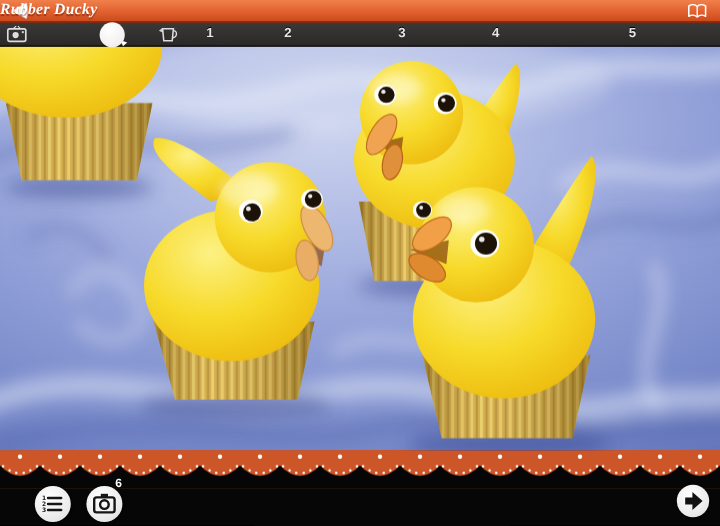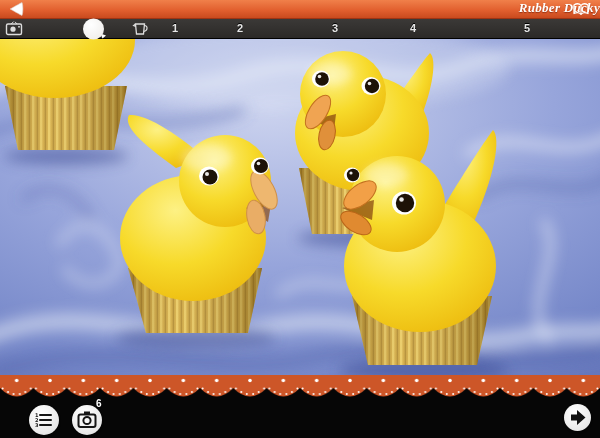--- a/index.html
+++ b/index.html
@@ -3,21 +3,21 @@
 <meta charset="utf-8">
 <style>
   html,body{margin:0;padding:0;background:#000;}
   .app{position:relative;width:600px;height:438px;overflow:hidden;background:#000;
        font-family:"Liberation Sans", sans-serif;}
   
   .header{position:absolute;left:0;top:0;width:600px;height:18px;
           background:linear-gradient(#f0804a,#e2602f 55%,#c94a1e);
           border-bottom:1px solid #9e3413;z-index:4;}
   .header .title{position:absolute;left:0;top:0;width:100%;height:22px;line-height:18px;
-          text-align:right;color:#fff;font:italic bold 13px "Liberation Serif", serif;
+          text-align:left;color:#fff;font:italic bold 13px "Liberation Serif", serif;
           text-shadow:0 1px 1px rgba(90,20,0,.55);letter-spacing:.3px;}
   .hbtn{position:absolute;top:1px;width:22px;height:16px;cursor:pointer;}
   .hbtn svg{display:block;}
   .back{left:6px;}
   .book{right:6px;}
   
   .toolbar{position:absolute;left:0;top:19px;width:600px;height:19px;
            background:linear-gradient(#3b3937,#2b2927);border-bottom:1px solid #000;z-index:3;}
   .step-num{position:absolute;top:3px;transform:translateX(-50%);color:#e6e6e6;
             font-weight:bold;font-size:11px;text-shadow:0 -1px 0 #000;cursor:pointer;}

